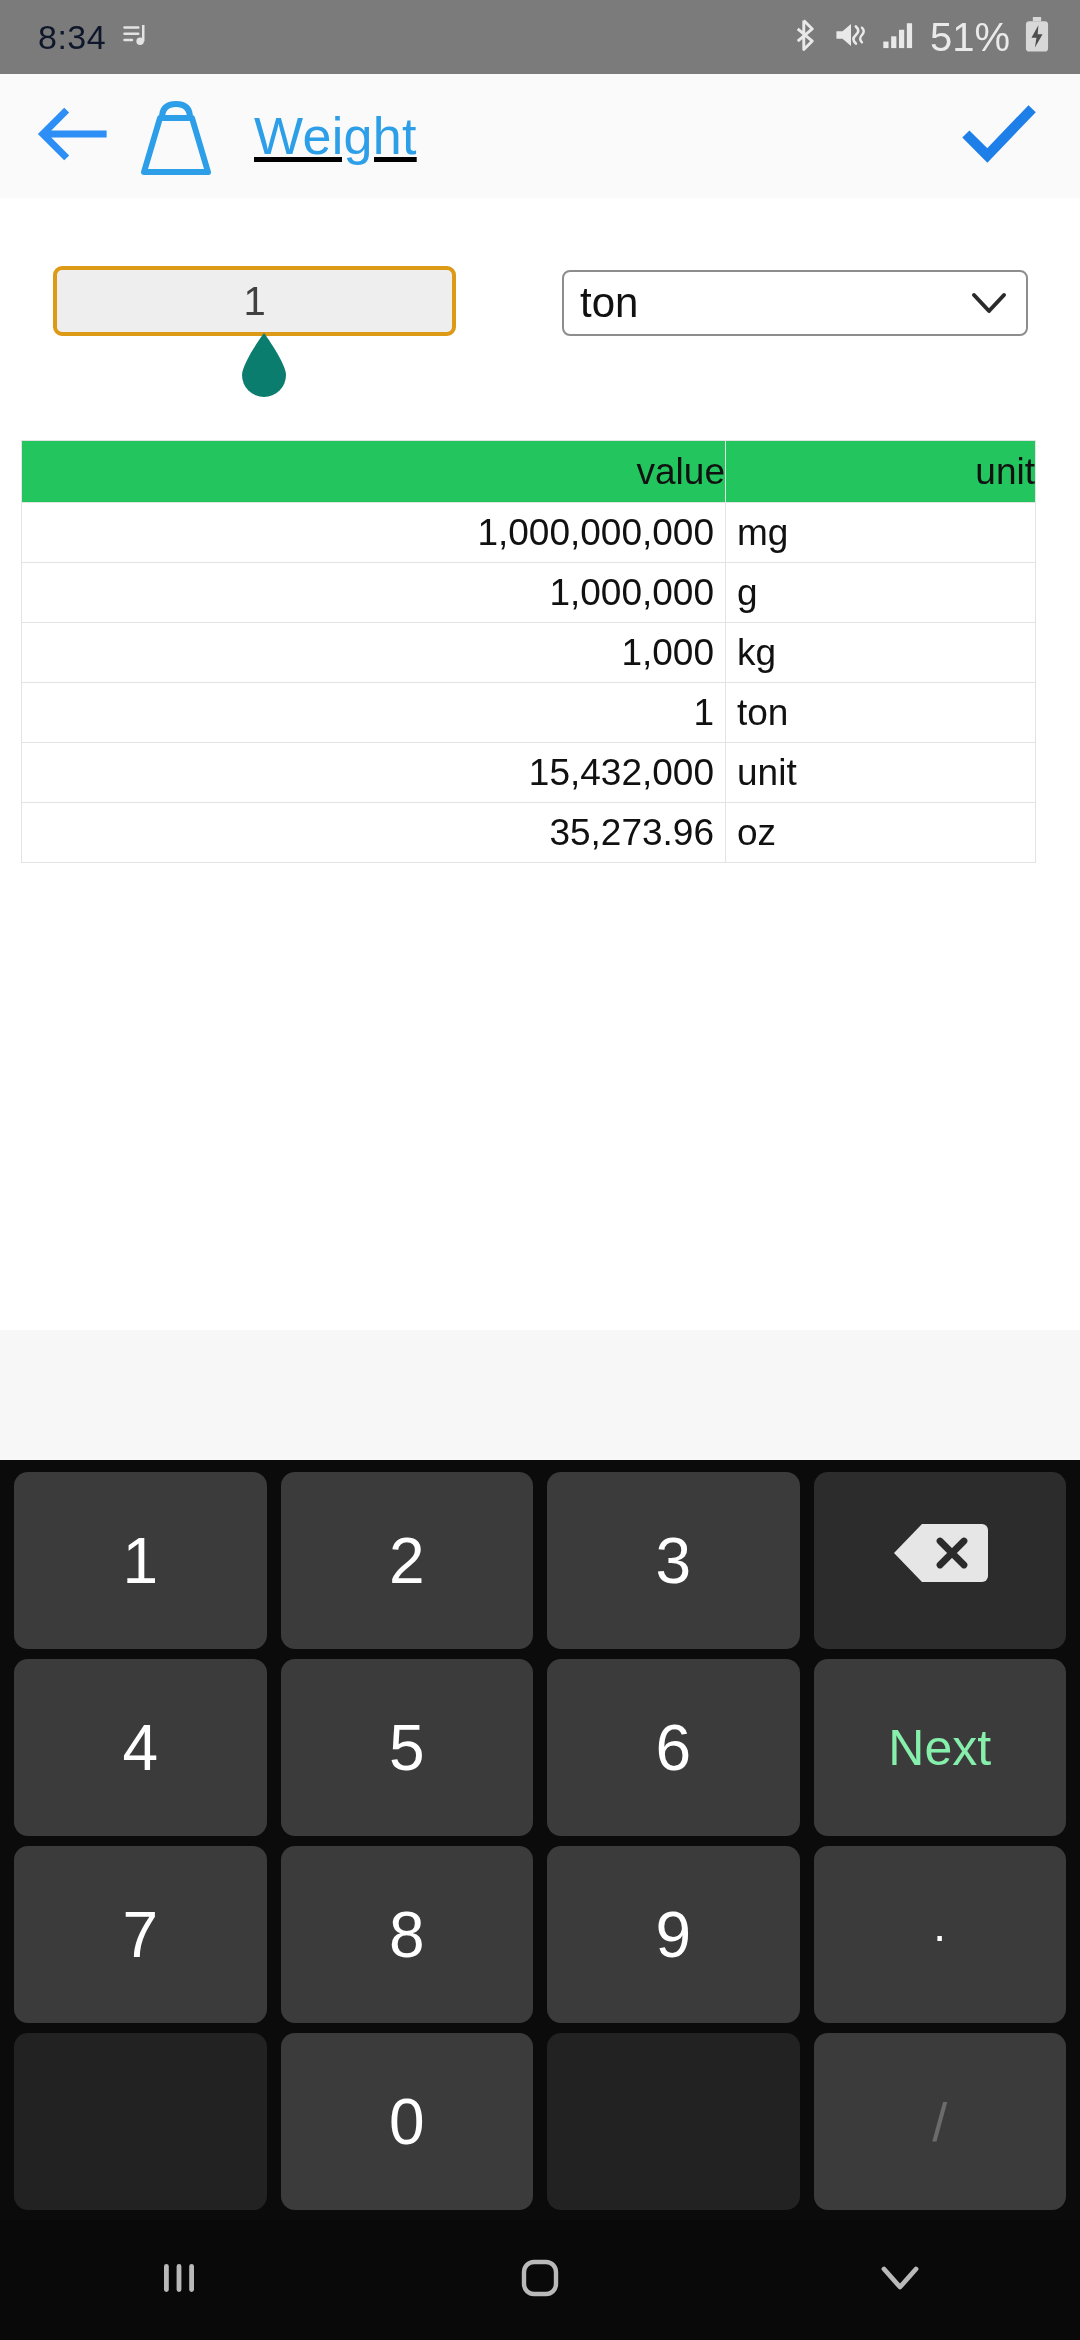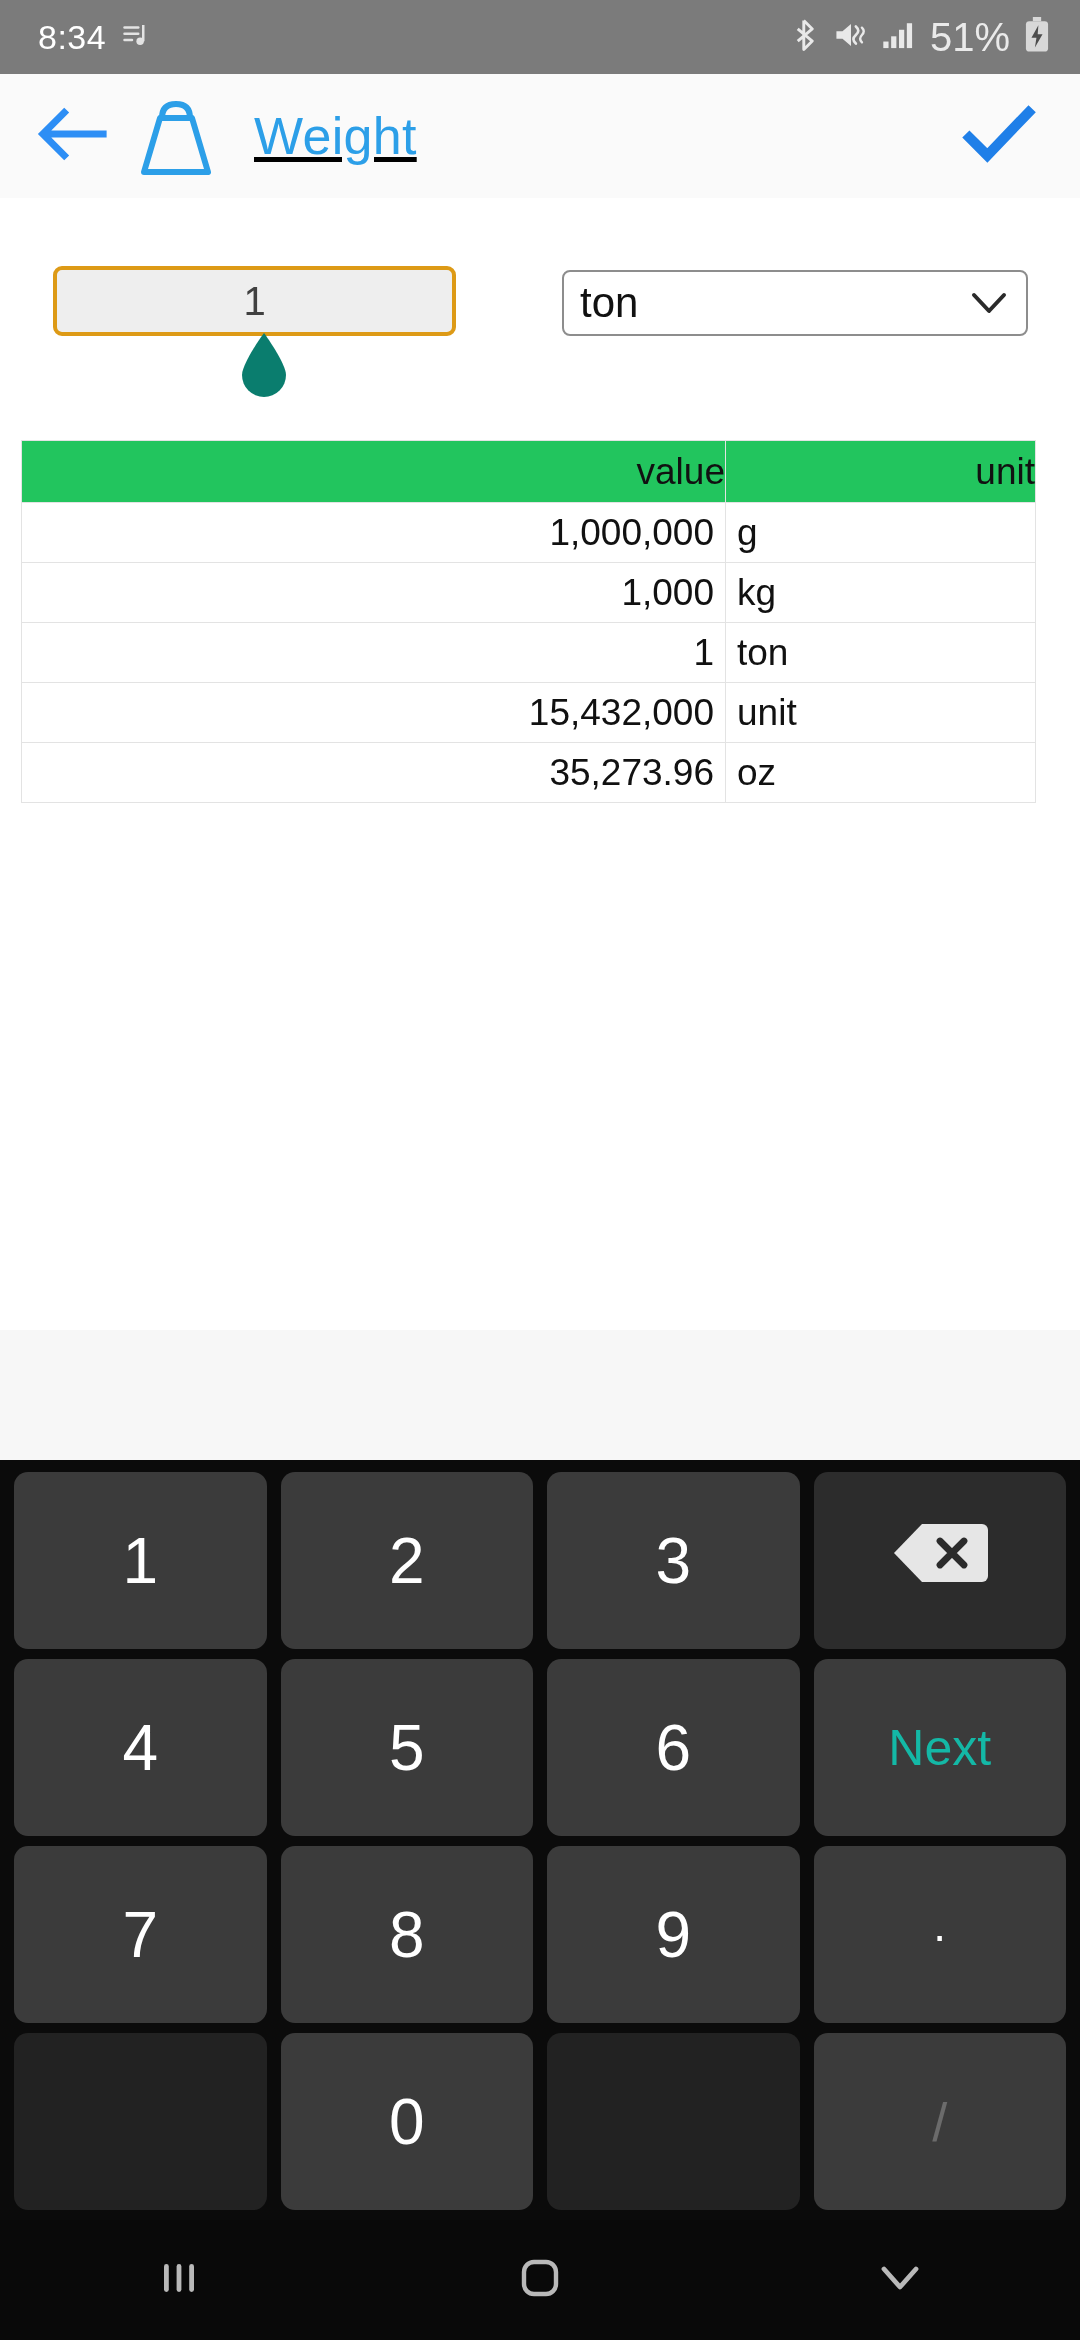--- a/index.html
+++ b/index.html
@@ -14,21 +14,21 @@
   
   .statusbar {
     position: absolute; top: 0; left: 0;
     width: 1080px; height: 74px;
     background: #7b7b7b;
     display: flex; align-items: center;
     padding: 0 30px 0 38px;
     color: #e9e9e9;
   }
   .sb-left { display: flex; align-items: center; gap: 16px; }
-  .sb-clock { font-size: 34px; letter-spacing: .5px; color:#ffffff; }
+  .sb-clock { font-size: 34px; letter-spacing: .5px; color:#0f172a; }
   .sb-right { margin-left: auto; display: flex; align-items: center; gap: 14px; }
   .sb-battpct { font-size: 40px; color:#eaeaea; }
   .ic { display:block; }
 
   
   .appbar {
     position: absolute; top: 74px; left: 0;
     width: 1080px; height: 124px;
     background: #fafafa;
     display: flex; align-items: center;
@@ -113,21 +113,21 @@
     flex: 1;
     border-radius: 14px;
     display: flex; align-items: center; justify-content: center;
     background: #3b3b3b;
     color: #ffffff;
     font-size: 64px;
     font-weight: 300;
   }
   .key.blank{ background: #222222; }
   .key.fn   { background: #2c2c2c; }
-  .key.next { color: #14b8a6; font-size: 50px; font-weight: 400; }
+  .key.next { color: #86efac; font-size: 50px; font-weight: 400; }
   .key.dot  { font-size: 46px; }
   .key.slash{ color: #6b6b6b; font-size: 54px; }
 
   
   .navbar {
     position: absolute; left: 0; top: 2220px;
     width: 1080px; height: 120px;
     background: #090909;
     display: flex; align-items: center; justify-content: space-around;
   }
@@ -232,20 +232,24 @@
         <col class="col-unit">
       </colgroup>
     <thead>
       <tr>
         <th>value</th>
         <th>unit</th>
       </tr>
     </thead>
     <tbody id="table-body">
         <tr>
+          <td class="v">1,000,000,000</td>
+          <td class="u">mg</td>
+        </tr>
+        <tr>
           <td class="v">1,000,000</td>
           <td class="u">g</td>
         </tr>
         <tr>
           <td class="v">1,000</td>
           <td class="u">kg</td>
         </tr>
         <tr>
           <td class="v">1</td>
           <td class="u">ton</td>

